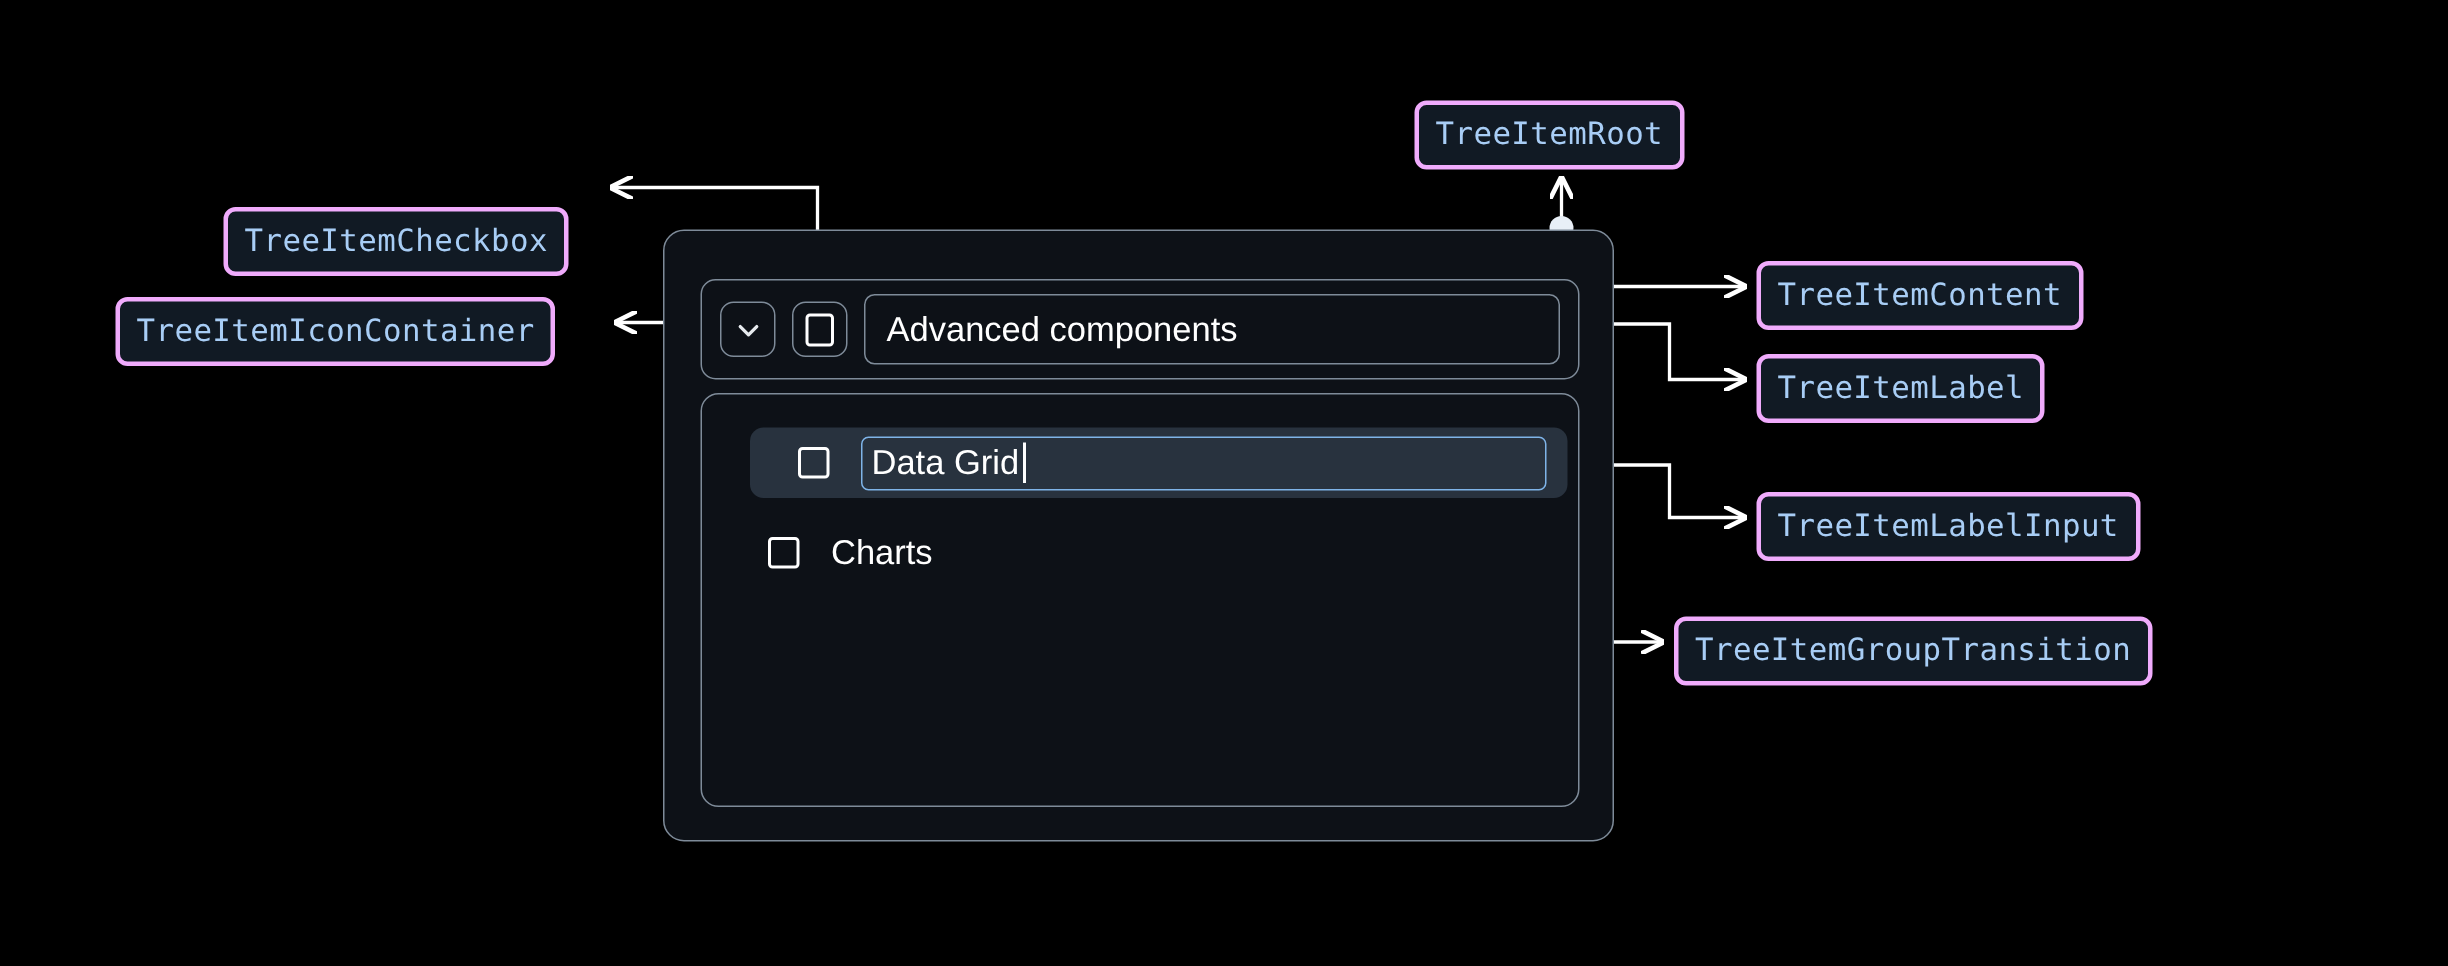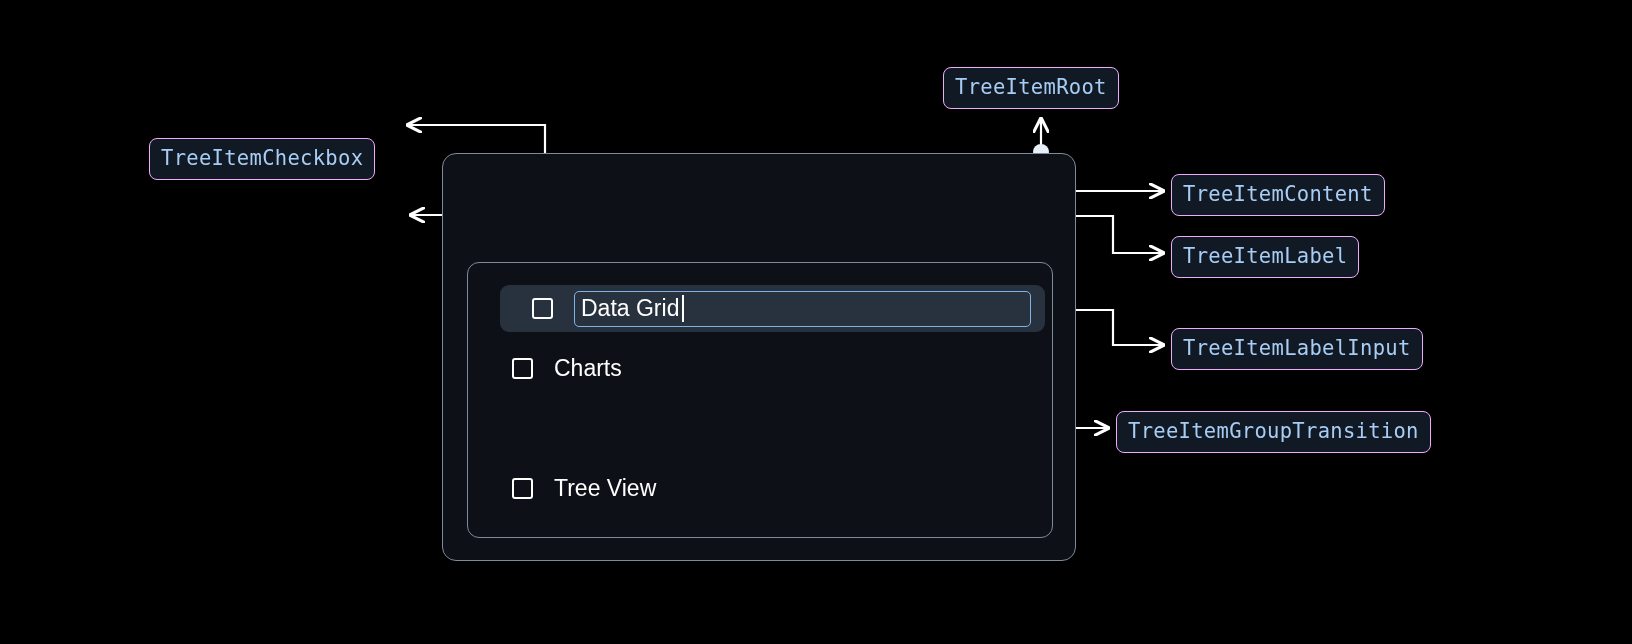--- a/index.html
+++ b/index.html
@@ -9,21 +9,21 @@
   }
   #stage{position:absolute;inset:0;}
 
   
   #wires{position:absolute;left:0;top:0;width:1632px;height:644px;}
 
   
   .chip{
     position:absolute;
     background:#111a24;
-    border:1px solid #f0abfc;
+    border:3px solid #f0abfc;
     border-radius:8px;
     color:#a8cdf5;
     font-family:"DejaVu Sans Mono","Liberation Mono",monospace;
     font-size:20.5px;
     letter-spacing:.3px;
     line-height:1;
     padding:9px 11px 10px 11px;
     white-space:nowrap;
     box-sizing:border-box;
   }
@@ -142,51 +142,64 @@
       <circle cx="1041" cy="152" r="8"></circle>
       <circle cx="1053" cy="191" r="8"></circle>
       <circle cx="1041" cy="216" r="8"></circle>
       <circle cx="1041" cy="310" r="8"></circle>
       <circle cx="1053" cy="428" r="8"></circle>
     </g>
   </svg>
 
   <div class="chip" style="left:149px;top:106px;margin-top:32px;">TreeItemCheckbox</div>
 
+  <div class="chip" style="left:77px;top:198px;">TreeItemIconContainer</div>
 
   <div class="chip" style="left:943px;top:67px;">TreeItemRoot</div>
 
   <div class="chip" style="left:1171px;top:174px;">TreeItemContent</div>
 
   <div class="chip" style="left:1171px;top:236px;">TreeItemLabel</div>
 
   <div class="chip" style="left:1116px;top:411px;">TreeItemGroupTransition</div>
 
   <div class="chip" style="left:1171px;top:328px;">TreeItemLabelInput</div>
 
   <div id="root-card">
 
+    <div id="content-row">
+
+      <div class="sq-btn">
+        <svg width="22" height="22" viewBox="0 0 24 24" fill="none">
+          <path d="M6 9.5 L12 15.5 L18 9.5" stroke="#e6eaee" stroke-width="2.4" stroke-linecap="round" stroke-linejoin="round"></path>
+        </svg>
+      </div>
+
+      <div class="sq-btn">
+        <span class="chk-glyph"></span>
+      </div>
+
+      <div id="label-box">
+        <span>Advanced components</span>
+      </div>
+    </div>
 
     <div id="group-card">
 
       <div class="tree-row selected" style="top:22px;padding-left:32px;">
         <span class="row-chk"></span>
         <span id="edit-input">
           <span>Data Grid</span>
           <span id="caret"></span>
         </span>
       </div>
 
       <div class="tree-row" style="top:82px;text-align:center;">
         <span class="row-chk"></span>
         <span class="row-text">Charts</span>
       </div>
 
 
-      <div class="tree-row" style="top:202px;">
-        <span class="row-chk"></span>
-        <span class="row-text">Tree View</span>
-      </div>
 
     </div>
   </div>
 
 </div>
 
 </body></html>

